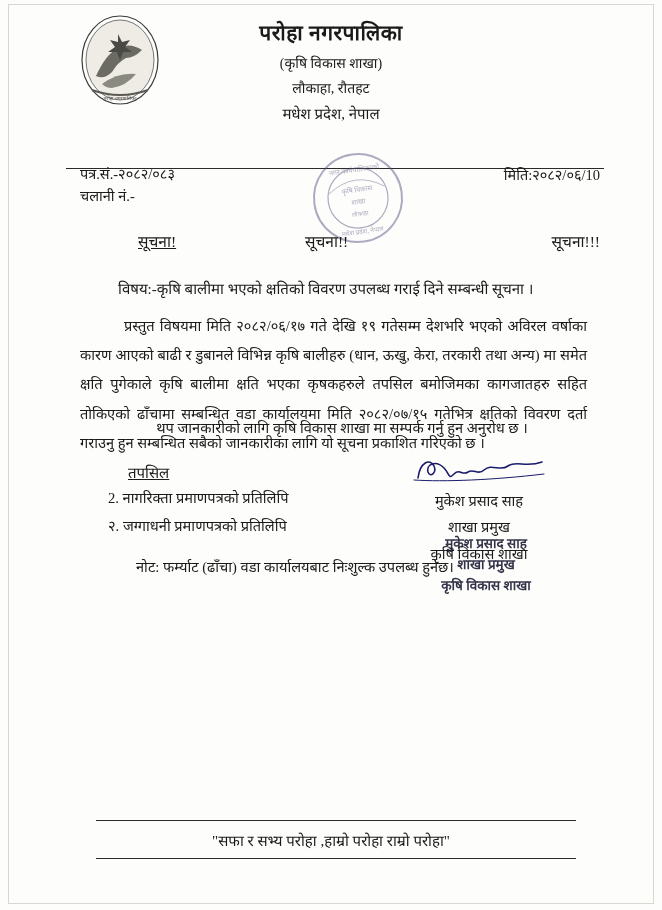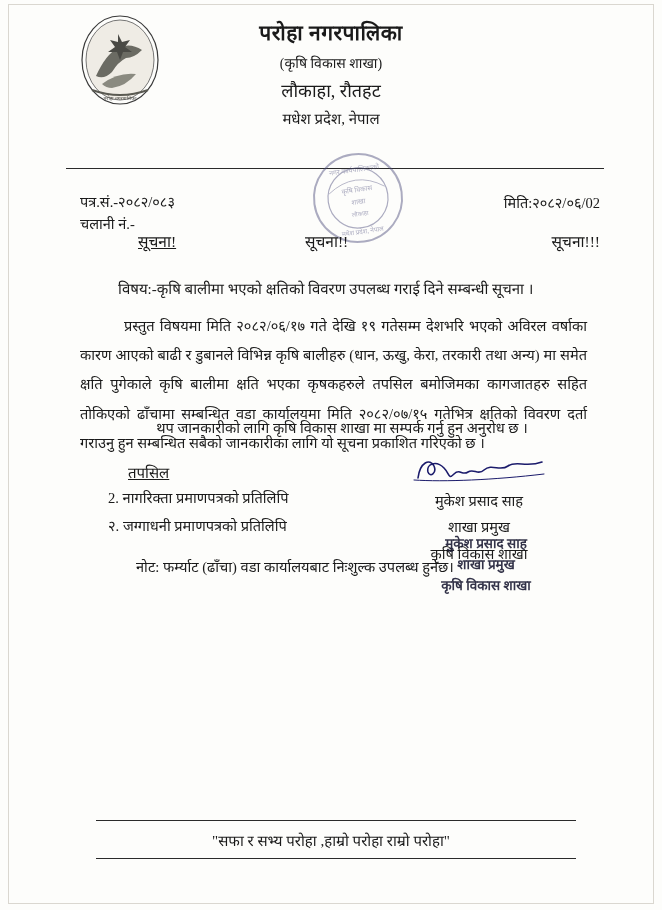--- a/index.html
+++ b/index.html
@@ -55,21 +55,21 @@
     font-size: 25px;
     font-weight: 700;
     margin: 6px 0 0 0;
     letter-spacing: 0.4px;
   }
   .org-line3 {
     font-size: 14px;
     margin: 7px 0 0 0;
   }
   .org-line4 {
-    font-size: 18px;
+    font-size: 14px;
     margin: 6px 0 0 0;
   }
   .org-line5 {
     font-size: 15px;
     margin: 6px 0 0 0;
   }
 
   .hr-main {
     position: absolute;
     left: 66px;
@@ -87,21 +87,21 @@
     width: 96px;
     height: 96px;
     opacity: 0.45;
     transform: rotate(-8deg);
   }
   .stamp svg { display:block; }
 
   
   .refrow {
     position: absolute;
-    top: 192px;
+    top: 164px;
     left: 0; right: 0;
     height: 40px;
     text-decoration: underline;
   }
   .ref-left {
     position: absolute;
     left: 80px;
     top: 0;
     font-size: 14.5px;
     line-height: 1.5;
@@ -271,21 +271,21 @@
       <text x="48" y="66" font-size="6" text-anchor="middle" fill="#4a4a7a" font-family="'Liberation Serif', serif">लौकाहा</text>
       <text x="48" y="84" font-size="6.5" text-anchor="middle" fill="#4a4a7a" font-family="'Liberation Serif', serif">मधेश प्रदेश, नेपाल</text>
     </svg>
   </div>
 
   <div class="refrow">
     <div class="ref-left">
       <div>पत्र.सं.-२०८२/०८३</div>
       <div>चलानी नं.-</div>
     </div>
-    <div class="ref-right">मिति:२०८२/०६/02</div>
+    <div class="ref-right">मिति:२०८२/०६/10</div>
   </div>
 
   <div class="notice-row">
     <span class="n1">सूचना!</span>
     <span class="n2">सूचना!!</span>
     <span class="n3">सूचना!!!</span>
   </div>
 
   <div class="subject">विषय:-कृषि बालीमा भएको क्षतिको विवरण उपलब्ध गराई दिने सम्बन्धी सूचना ।</div>
 

